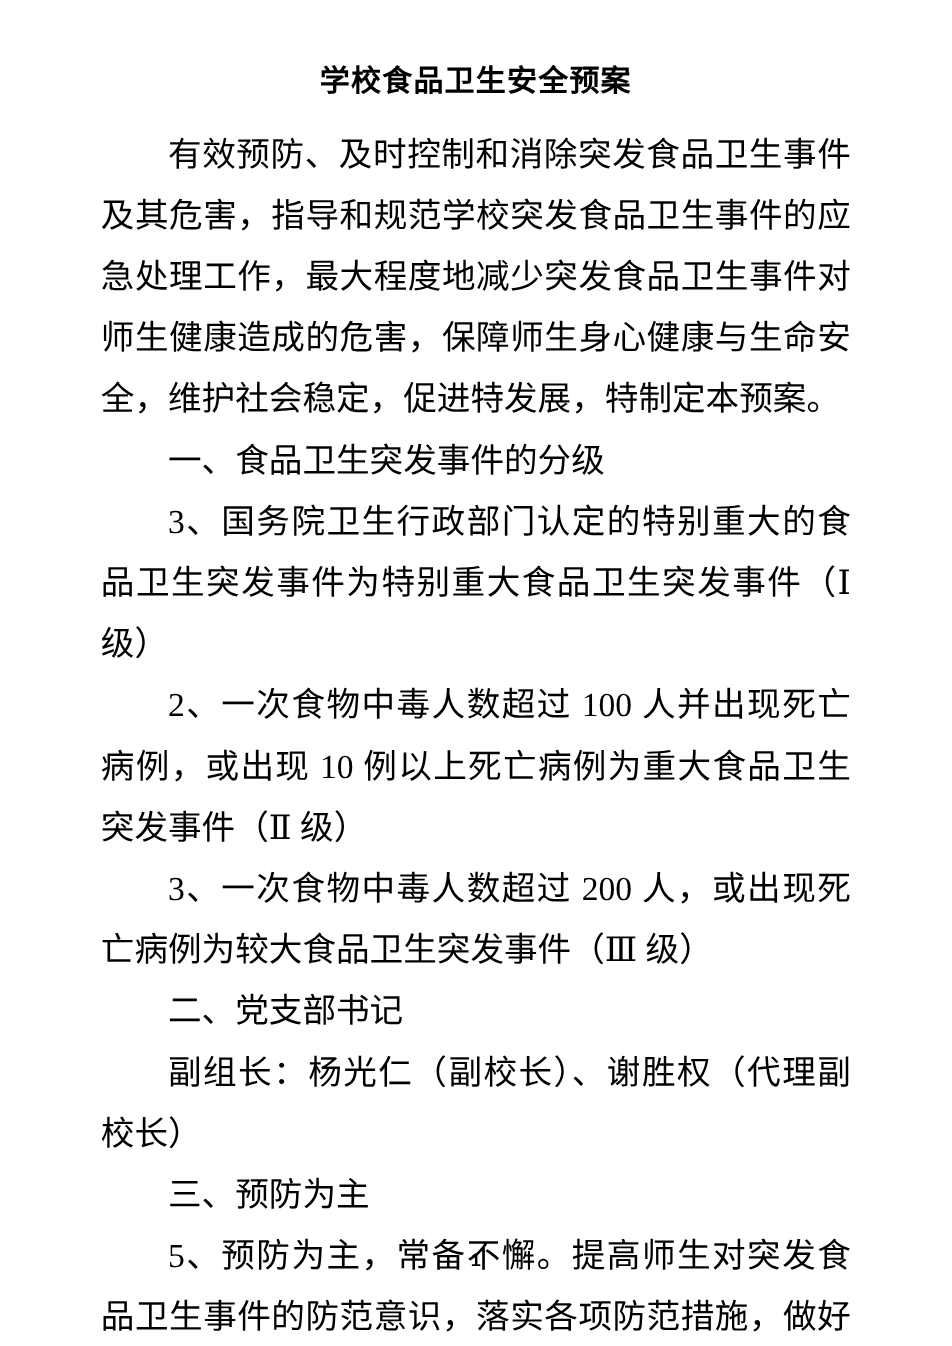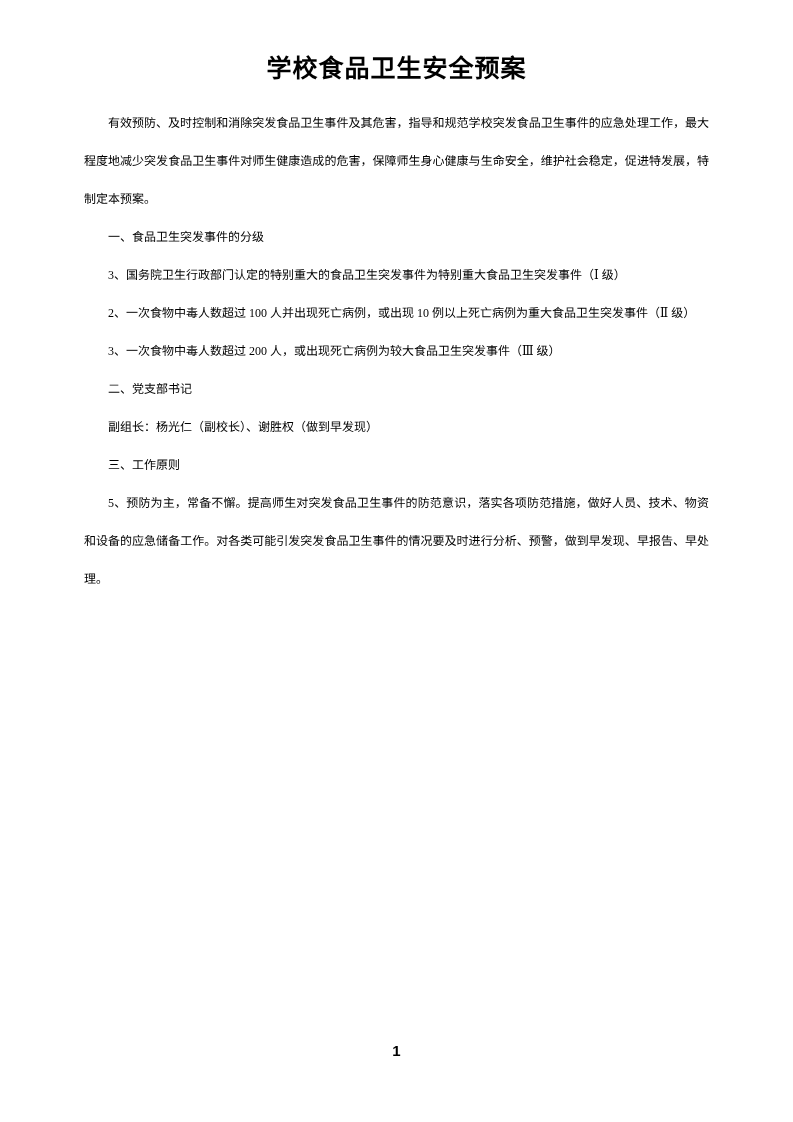--- a/index.html
+++ b/index.html
@@ -21,22 +21,22 @@
   .doc-title {
     margin: 0 0 16px 0;
     font-size: 25px;
     line-height: 38px;
     font-weight: bold;
     text-align: center;
     letter-spacing: 1px;
   }
   .para {
     margin: 0;
-    font-size: 12px;
-    line-height: 38px;
+    font-size: 28px;
+    line-height: 51px;
     text-align: justify;
     text-justify: inter-character;
     text-indent: 2em;
     word-break: break-all;
   }
   .page-footer {
     position: absolute;
     left: 0;
     right: 0;
     bottom: 62px;
@@ -55,21 +55,21 @@
 <div class="page">
 
   <h1 class="doc-title">学校食品卫生安全预案</h1>
 
   <p class="para">有效预防、及时控制和消除突发食品卫生事件及其危害，指导和规范学校突发食品卫生事件的应急处理工作，最大程度地减少突发食品卫生事件对师生健康造成的危害，保障师生身心健康与生命安全，维护社会稳定，促进特发展，特制定本预案。</p>
   <p class="para">一、食品卫生突发事件的分级</p>
   <p class="para">3、国务院卫生行政部门认定的特别重大的食品卫生突发事件为特别重大食品卫生突发事件（Ⅰ 级）</p>
   <p class="para">2、一次食物中毒人数超过 100 人并出现死亡病例，或出现 10 例以上死亡病例为重大食品卫生突发事件（Ⅱ 级）</p>
   <p class="para">3、一次食物中毒人数超过 200 人，或出现死亡病例为较大食品卫生突发事件（Ⅲ 级）</p>
   <p class="para">二、党支部书记</p>
-  <p class="para">副组长：杨光仁（副校长）、谢胜权（做到早发现）</p>
-  <p class="para">三、工作原则</p>
+  <p class="para">副组长：杨光仁（副校长）、谢胜权（代理副校长）</p>
+  <p class="para">三、预防为主</p>
   <p class="para">5、预防为主，常备不懈。提高师生对突发食品卫生事件的防范意识，落实各项防范措施，做好人员、技术、物资和设备的应急储备工作。对各类可能引发突发食品卫生事件的情况要及时进行分析、预警，做到早发现、早报告、早处理。</p>
 
   <div class="page-footer">
     <span class="page-number">1</span>
   </div>
 
 </div>
 
 </body></html>

